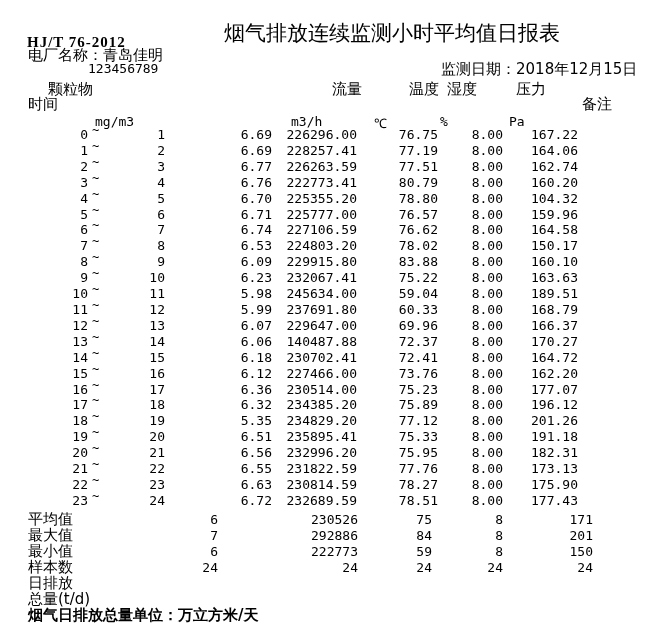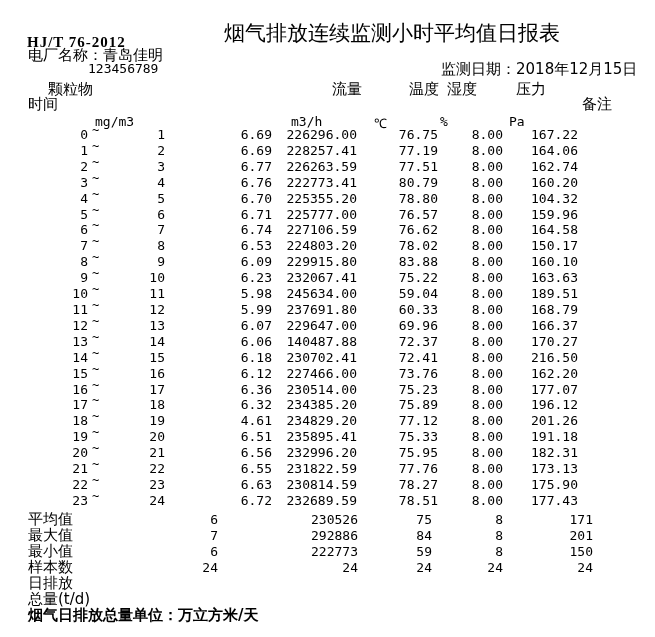--- a/index.html
+++ b/index.html
@@ -226,21 +226,21 @@
         <span class="c">170.27</span>
       </div>
       <div class="drow">
         <span class="c">14</span>
         <span class="c tld">~</span>
         <span class="c">15</span>
         <span class="c">6.18</span>
         <span class="c">230702.41</span>
         <span class="c">72.41</span>
         <span class="c">8.00</span>
-        <span class="c">216.50</span>
+        <span class="c">164.72</span>
       </div>
       <div class="drow">
         <span class="c">15</span>
         <span class="c tld">~</span>
         <span class="c">16</span>
         <span class="c">6.12</span>
         <span class="c">227466.00</span>
         <span class="c">73.76</span>
         <span class="c">8.00</span>
         <span class="c">162.20</span>
@@ -262,21 +262,21 @@
         <span class="c">6.32</span>
         <span class="c">234385.20</span>
         <span class="c">75.89</span>
         <span class="c">8.00</span>
         <span class="c">196.12</span>
       </div>
       <div class="drow">
         <span class="c">18</span>
         <span class="c tld">~</span>
         <span class="c">19</span>
-        <span class="c">4.61</span>
+        <span class="c">5.35</span>
         <span class="c">234829.20</span>
         <span class="c">77.12</span>
         <span class="c">8.00</span>
         <span class="c">201.26</span>
       </div>
       <div class="drow">
         <span class="c">19</span>
         <span class="c tld">~</span>
         <span class="c">20</span>
         <span class="c">6.51</span>

